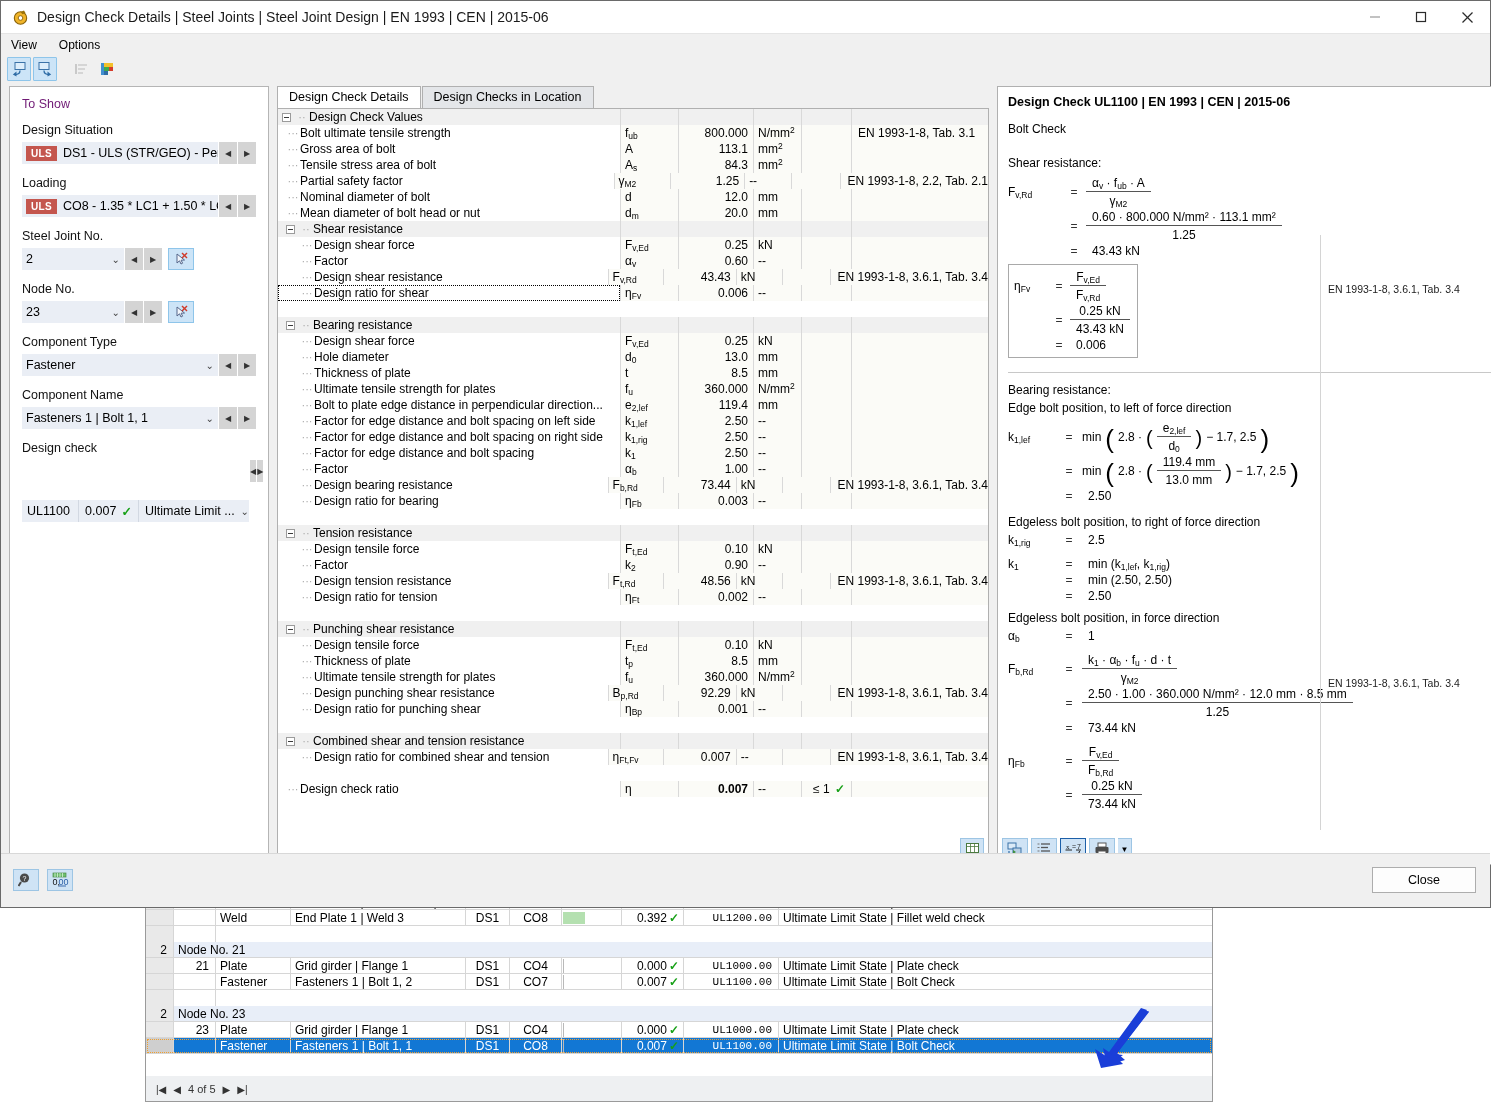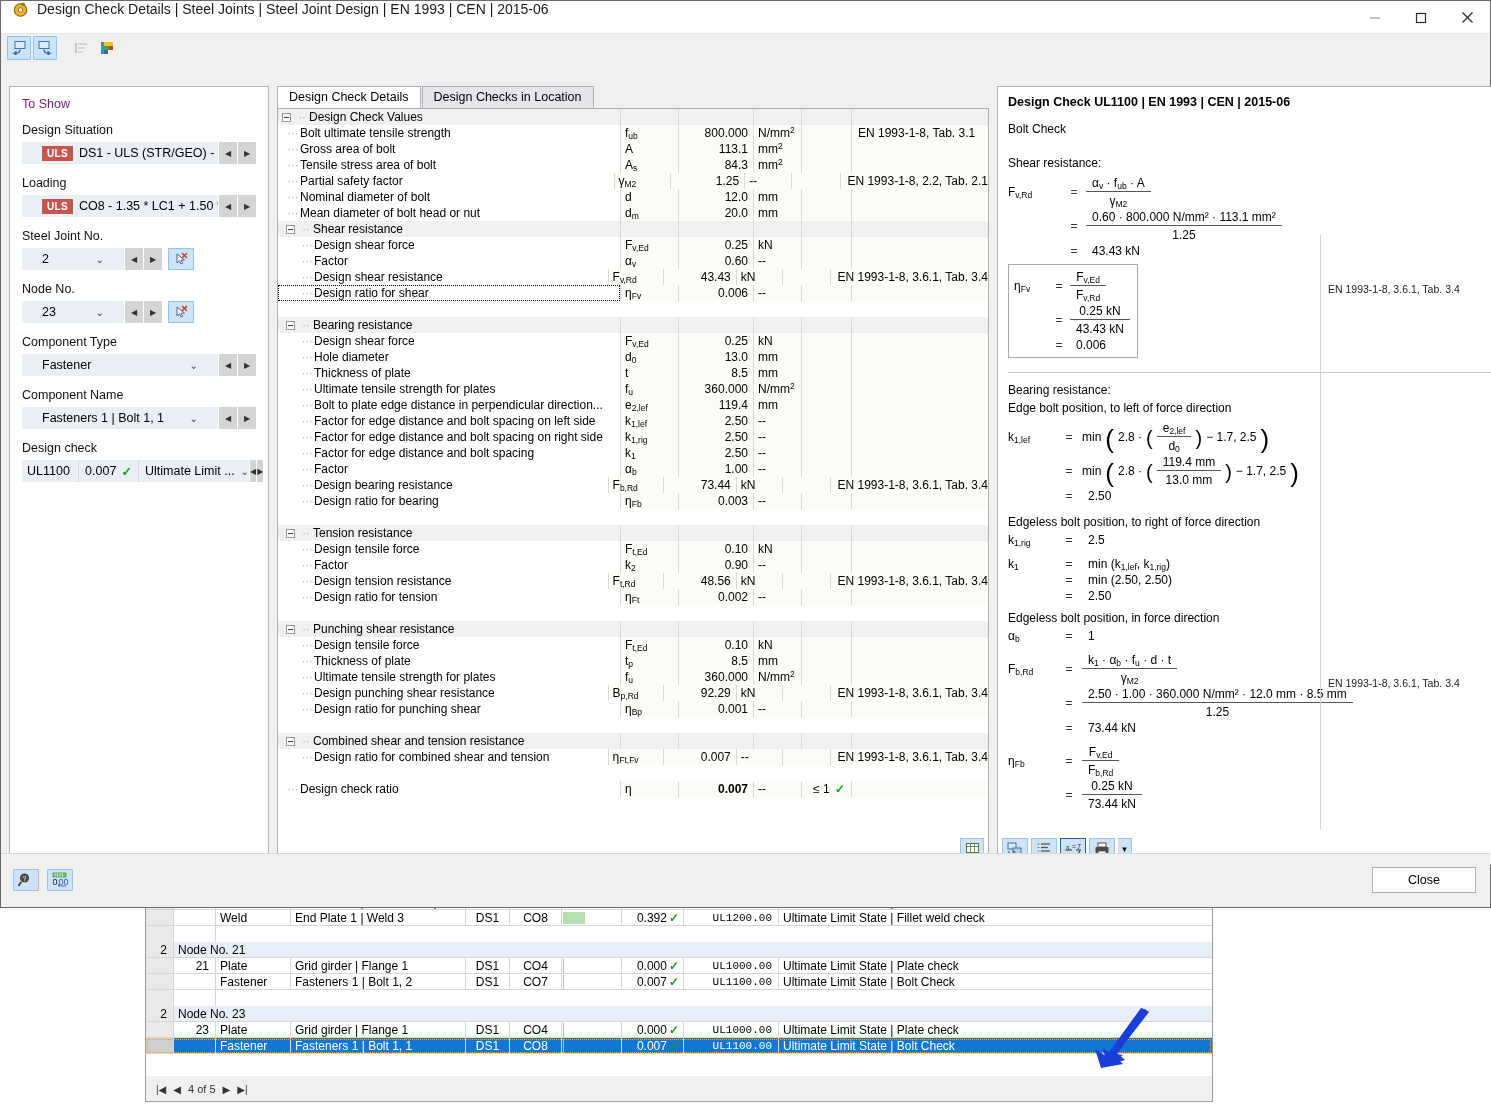--- a/index.html
+++ b/index.html
@@ -61,21 +61,21 @@
   
   .arrow-ann { position: absolute; left: 1085px; top: 1008px; width: 70px; height: 62px; pointer-events: none; }
 
   
   .dialog {
     position: absolute; left: 0; top: 0; width: 1491px; height: 908px;
     background: #f0f0f0;
     border: 1px solid #6a6a6a;
   }
   .titlebar {
-    height: 33px; background: #ffffff; display: flex; align-items: flex-start;
+    height: 33px; background: #ffffff; display: flex; align-items: center;
     border-bottom: 1px solid #e5e5e5;
   }
   .title-ico { width: 17px; height: 17px; margin: 0 8px 0 11px; flex: 0 0 auto; }
   .title-text { font-size: 14px; color: #1a1a1a; flex: 1; white-space: nowrap; }
   .wbtns { display: flex; height: 33px; }
   .wbtn { width: 46px; height: 33px; display: flex; align-items: center; justify-content: center; }
   .wbtn svg { display: block; }
 
   .menubar { height: 21px; background: #f0f0f0; display: flex; align-items: center; padding-left: 10px; gap: 22px; font-size: 12px; }
   .toolbar { height: 28px; background: #f0f0f0; display: flex; align-items: center; padding-left: 6px; gap: 2px; }
@@ -92,38 +92,38 @@
     padding: 10px 12px 0 12px;
   }
   .lp-title { color: #701a75; font-size: 12.5px; margin-bottom: 12px; }
   .lp-lbl { font-size: 12.5px; margin: 0 0 5px 0; color: #111; }
   .lp-group { margin-bottom: 12px; }
   .combo {
     display: flex; align-items: stretch; height: 22px;
   }
   .combo-field {
     flex: 1; background: #eaeef5; border: none; display: flex; align-items: center;
-    padding: 0 20px; font-size: 12.5px; overflow: hidden; white-space: nowrap; position: relative;
+    padding: 0 4px; font-size: 12.5px; overflow: hidden; white-space: nowrap; position: relative;
   }
   .combo-field.narrow { flex: 0 0 102px; justify-content: flex-end; }
   .uls-badge {
     background: #c4564e; color: #fff; font-size: 10px; font-weight: bold;
     padding: 2px 5px; margin-right: 6px; letter-spacing: .3px;
   }
   .cb-caret { color: #444; font-size: 10px; margin-left: auto; padding-left: 6px; }
   .spin {
     width: 18px; background: #d4d4d4; border: none;
     display: flex; align-items: center; justify-content: center; font-size: 8px; color: #333;
     margin-left: 1px;
   }
   .pickbtn {
     width: 26px; background: #cce4f7; border: 1px solid #8ec5ea; margin-left: 6px;
     display: flex; align-items: center; justify-content: center;
   }
-  .dc-field { display: flex; height: 22px; }
+  .dc-field { display: flex; height: 22px; margin-top: 40px; }
   .dc-code { background: #eaeef5; width: 56px; display: flex; align-items: center; padding-left: 5px; font-size: 12.5px; }
   .dc-ratio { background: #eaeef5; width: 60px; display: flex; align-items: center; justify-content: center; gap: 3px; font-size: 12.5px; border-left: 1px solid #d2d8e2; }
   .dc-desc { background: #eaeef5; flex: 1; display: flex; align-items: center; padding-left: 6px; font-size: 12.5px; border-left: 1px solid #d2d8e2; white-space: nowrap; overflow: hidden; }
 
   
   .cpanel { position: absolute; left: 276px; top: 2px; width: 712px; height: 779px; }
   .tabstrip { display: flex; height: 22px; align-items: flex-end; }
   .tab {
     height: 22px; line-height: 21px; padding: 0 11px; font-size: 12.5px;
     background: #e4e6e9; border: 1px solid #b0b0b0; border-bottom: none; margin-right: 1px;
@@ -358,20 +358,24 @@
         </div>
         <div class="wbtn">
           <svg width="13" height="13" viewBox="0 0 13 13">
               <line x1="1.5" y1="1.5" x2="11.5" y2="11.5" stroke="#2b2b2b" stroke-width="1.2"></line>
               <line x1="11.5" y1="1.5" x2="1.5" y2="11.5" stroke="#2b2b2b" stroke-width="1.2"></line>
             </svg>
         </div>
       </div>
     </div>
 
+    <div class="menubar">
+      <span>View</span>
+      <span>Options</span>
+    </div>
 
     <div class="toolbar">
       <div class="tb-btn on">
         <svg width="16" height="16" viewBox="0 0 16 16">
           <rect x="4" y="1.5" width="10" height="7" fill="#ddeefb" stroke="#3a72a8" stroke-width="1"></rect>
           <path d="M9 9.5 Q9 13.5 4 13.5" fill="none" stroke="#2f6ca5" stroke-width="1.3"></path>
           <polygon points="5.5,10.5 1.8,13.5 5.5,15.5" fill="#2f6ca5"></polygon>
         </svg>
       </div>
       <div class="tb-btn on">

